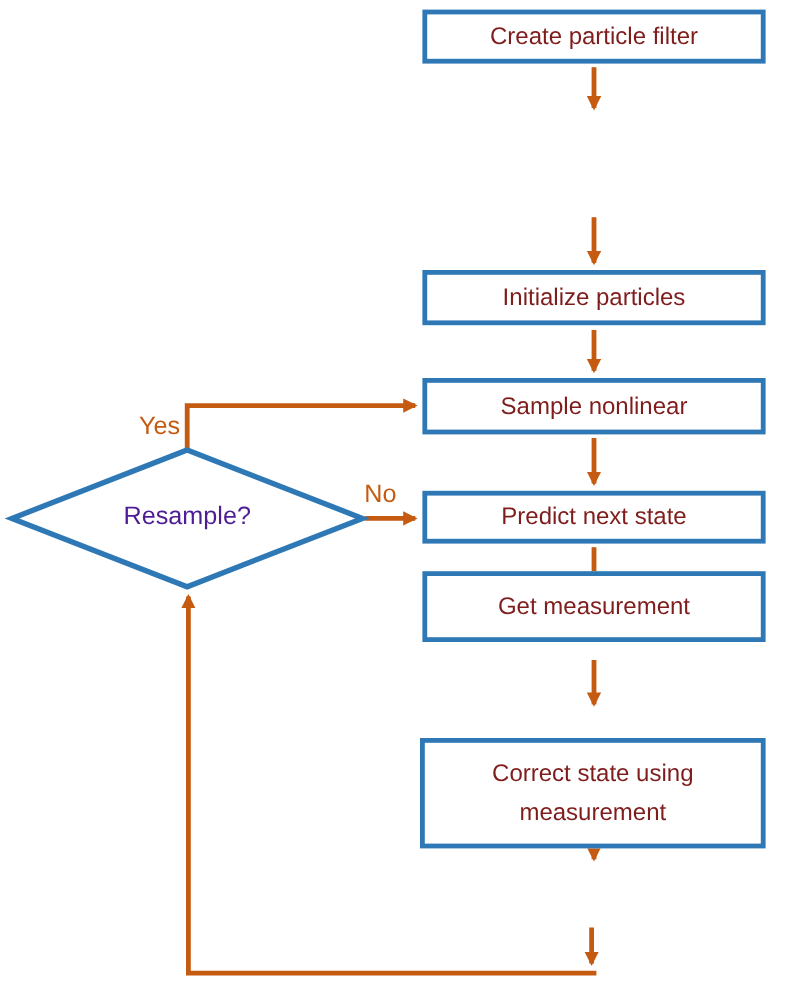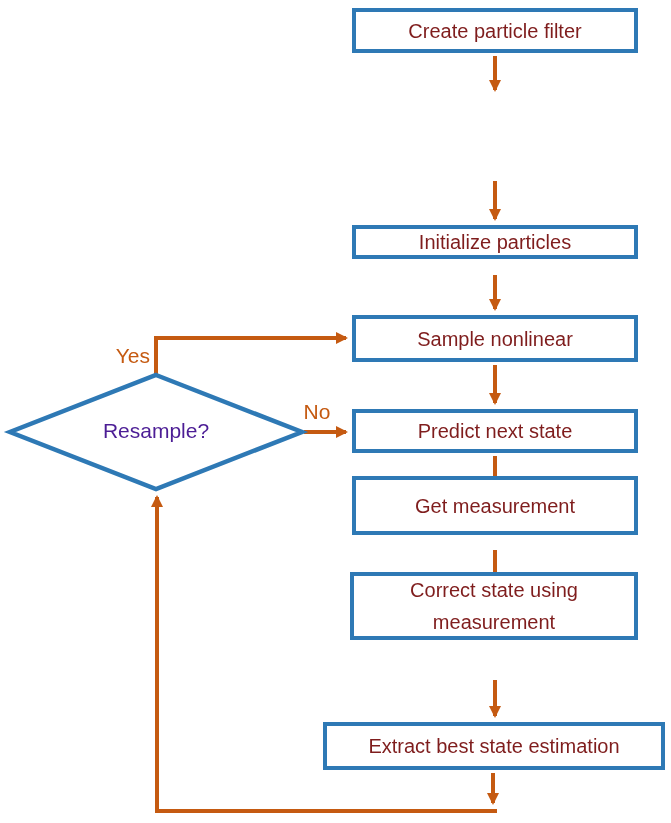--- a/index.html
+++ b/index.html
@@ -99,44 +99,41 @@
     <path class="connector" d="M497,811 L157,811 L157,497" marker-end="url(#ah)"></path>
 
     <polygon class="diamond" points="156,375 302,432 156,489 10,432"></polygon>
   </svg>
 
   <div class="node" style="left:352px; top:8px;   width:286px; height:45px;">
     <span>Create particle filter</span>
   </div>
 
 
-  <div class="node" style="left:352px; top:225px; width:286px; height:34px;">
+  <div class="node" style="left:352px; top:225px; width:286px; height:46px;">
     <span>Initialize particles</span>
   </div>
 
   <div class="node" style="left:352px; top:315px; width:286px; height:47px;">
     <span>Sample nonlinear</span>
   </div>
 
   <div class="node" style="left:352px; top:409px; width:286px; height:44px;">
     <span>Predict next state</span>
   </div>
 
   <div class="node" style="left:352px; top:476px; width:286px; height:59px;">
     <span>Get measurement</span>
   </div>
 
-  <div class="node" style="left:350px; top:572px; width:288px; height:68px;">
+  <div class="node" style="left:350px; top:615px; width:288px; height:92px;">
     <span>Correct state using
 measurement</span>
   </div>
 
-  <div class="node" style="left:323px; top:722px; width:342px; height:48px;">
-    <span>Extract best state estimation</span>
-  </div>
 
   <div class="decision-label">Resample?</div>
 
   <div class="branch-label yes">Yes</div>
 
   <div class="branch-label no">No</div>
 
 </div>
 
 </body></html>

